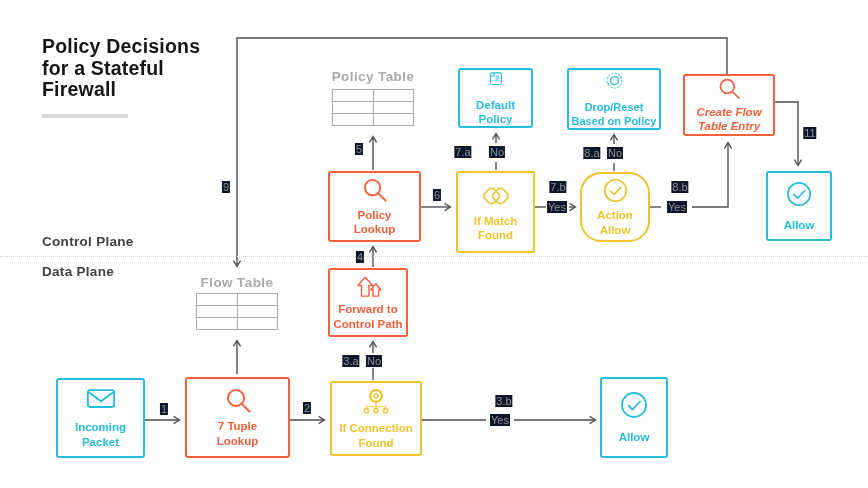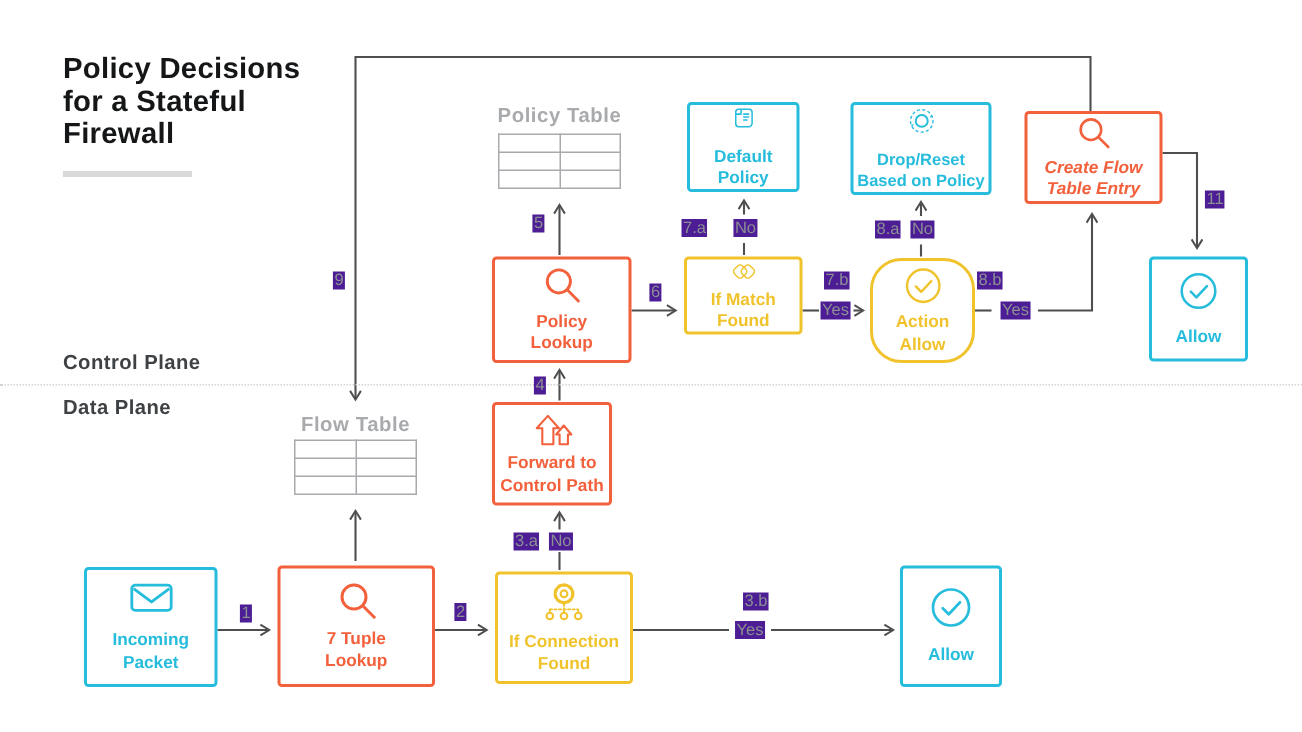--- a/index.html
+++ b/index.html
@@ -21,21 +21,21 @@
   .node{position:absolute;background:#fff;border:2px solid;border-radius:3px;
         display:flex;flex-direction:column;align-items:center;justify-content:center;
         gap:4px;text-align:center;font-weight:bold;font-size:11.5px;line-height:1.22;
         white-space:pre-line;box-sizing:border-box;}
   .node.cyan{border-color:var(--cyan);color:var(--cyan);gap:10px;}
   .node.red{border-color:var(--red);color:var(--red);}
   .node.yellow{border-color:var(--yellow);color:var(--yellow);}
   .node svg{display:block;}
   .node.small-label{font-size:11px;}
   .num{position:absolute;transform:translate(-50%,-50%);font-size:11px;color:var(--edge_label);
-       white-space:nowrap;background:#4c1d95;padding:0 1px;}
+       white-space:nowrap;background:#0f172a;padding:0 1px;}
 </style>
 </head>
 <body>
 
 <div class="canvas">
 
   <svg class="wires" width="868" height="488">
     <defs>
       <marker id="ah" viewBox="0 0 10 10" refX="7.5" refY="5" markerWidth="9" markerHeight="9" markerUnits="userSpaceOnUse" orient="auto">
         <path d="M1.5 1 L8 5 L1.5 9" fill="none" stroke="#4f4f4f" stroke-width="1.5"></path>
@@ -158,21 +158,21 @@
 
   <div class="node red" style="left:328px;top:171px;width:93px;height:71px;">
     <svg width="27" height="27" viewBox="0 0 28 28" fill="none" stroke="currentColor" stroke-width="2" stroke-linecap="round">
       <circle cx="12" cy="11" r="8"></circle>
         <path d="M18 17 L25.5 24.5"></path>
     </svg>
     <div>Policy
 Lookup</div>
   </div>
 
-  <div class="node yellow" style="left:456px;top:171px;width:79px;height:52px;">
+  <div class="node yellow" style="left:456px;top:171px;width:79px;height:82px;">
     <svg width="36" height="28" viewBox="0 0 36 28" fill="none" stroke="currentColor" stroke-width="1.7" stroke-linejoin="round">
       <rect x="-6.6" y="-6.6" width="13.2" height="13.2" rx="4" transform="translate(13.5 14) rotate(45)"></rect>
       <rect x="-6.6" y="-6.6" width="13.2" height="13.2" rx="4" transform="translate(22.5 14) rotate(45)"></rect>
     </svg>
     <div>If Match
 Found</div>
   </div>
 
   <div class="node yellow" style="left:580px;top:172px;width:70px;height:70px;border-radius:21px;">
     <svg width="27" height="27" viewBox="0 0 30 30" fill="none" stroke="currentColor" stroke-width="1.8" stroke-linecap="round" stroke-linejoin="round">
@@ -229,18 +229,18 @@
   <div class="num" style="left:500px;top:420px;">Yes</div>
   <div class="num" style="left:360px;top:257px;">4</div>
   <div class="num" style="left:359px;top:149px;">5</div>
   <div class="num" style="left:437px;top:195px;">6</div>
   <div class="num" style="left:463px;top:152px;">7.a</div>
   <div class="num" style="left:497px;top:152px;">No</div>
   <div class="num" style="left:558px;top:187px;">7.b</div>
   <div class="num" style="left:557px;top:207px;">Yes</div>
   <div class="num" style="left:592px;top:153px;">8.a</div>
   <div class="num" style="left:615px;top:153px;">No</div>
-  <div class="num" style="left:660px;top:187px;text-align:right;">8.b</div>
+  <div class="num" style="left:680px;top:187px;text-align:right;">8.b</div>
   <div class="num" style="left:677px;top:207px;">Yes</div>
   <div class="num" style="left:226px;top:187px;">9</div>
   <div class="num" style="left:810px;top:133px;">11</div>
 
 </div>
 
 </body></html>

